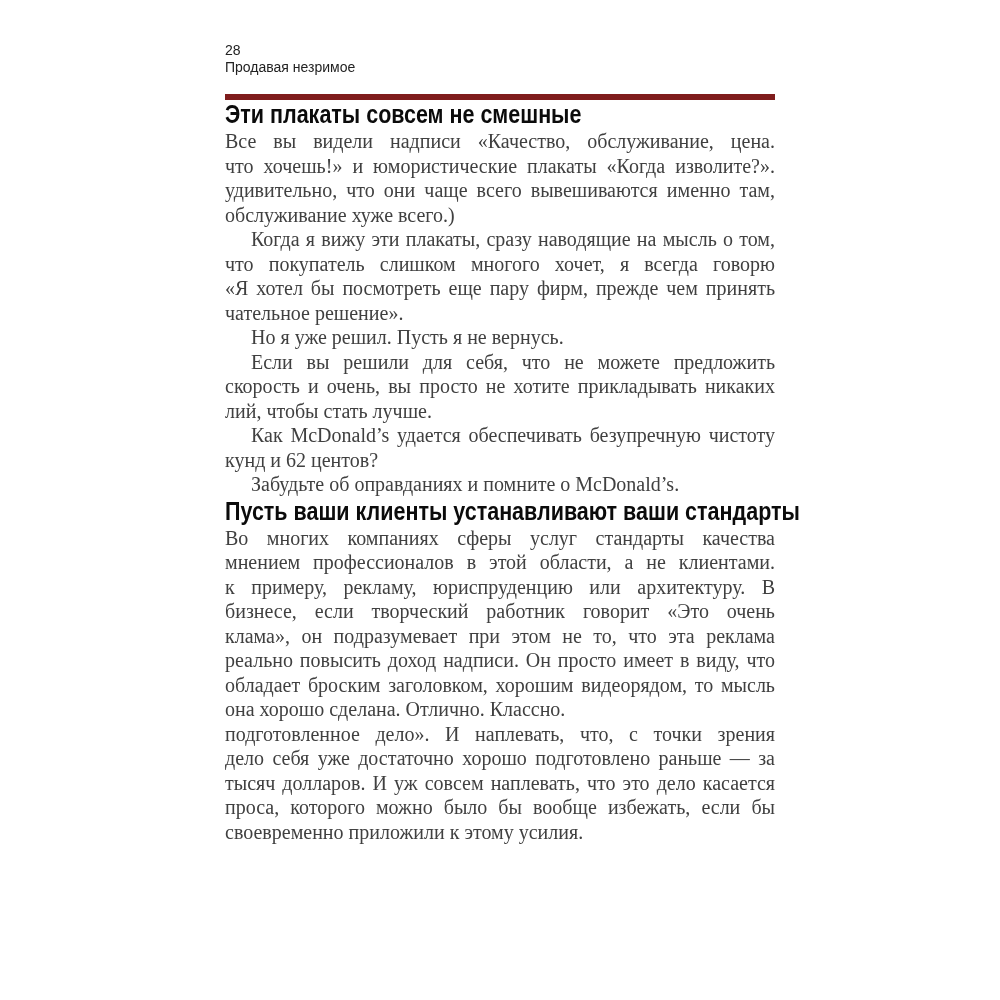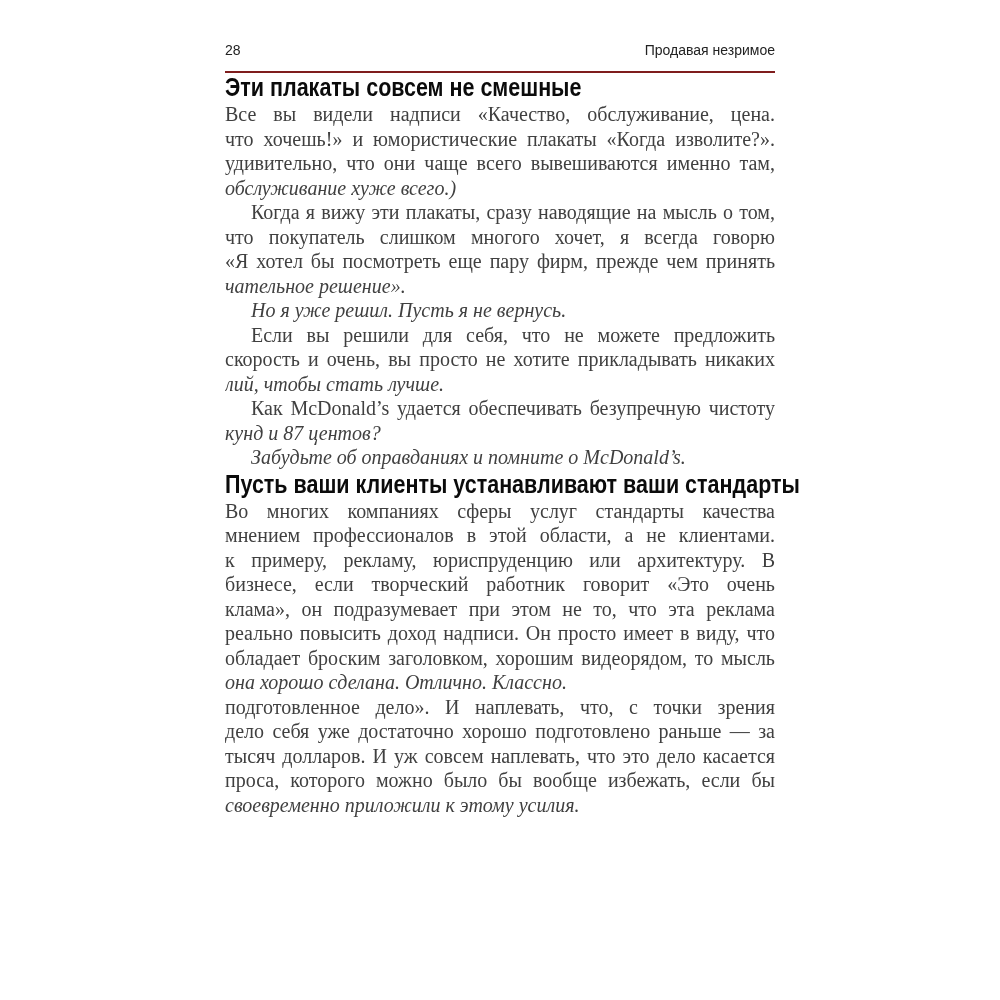--- a/index.html
+++ b/index.html
@@ -21,22 +21,23 @@
     color: #1d1d1d;
   }
   .running-header {
     display: flex;
     justify-content: space-between;
     align-items: baseline;
     font-family: "Liberation Sans", sans-serif;
     font-size: 14px;
     line-height: 17px;
     color: #222222;
-    padding-bottom: 12px;
-    border-bottom: 2px solid #7f1d1d;
+    padding-bottom: 18px;
+    border-bottom: 6px solid #7f1d1d;
+    flex-direction: column;
   }
   h1.section-heading {
     font-family: "Liberation Sans", sans-serif;
     font-weight: bold;
     font-size: 25px;
     line-height: 29px;
     color: #0b0b0b;
     margin: 0;
     transform: scaleX(0.86);
     transform-origin: left center;
@@ -51,21 +52,21 @@
   }
   .line {
     text-align: justify;
     text-align-last: justify;
     text-justify: inter-word;
     white-space: normal;
     overflow: hidden;
     height: 24.5px;
   }
   .line.indent { padding-left: 26px; }
-  .line.last { text-align-last: left; font-style: italic; }
+  .line.last { text-align-last: left; }
   .paragraph { margin: 0; }
 </style>
 </head>
 <body>
 
 <div class="page">
   <div class="content">
 
     <div class="running-header">
       <span>28</span>
@@ -95,21 +96,21 @@
         </div>
 
         <div class="paragraph">
           <div class="line indent">Если вы решили для себя, что не можете предложить качество,</div>
           <div class="line">скорость и очень, вы просто не хотите прикладывать никаких уси-</div>
           <div class="line last">лий, чтобы стать лучше.</div>
         </div>
 
         <div class="paragraph">
           <div class="line indent">Как McDonald’s удается обеспечивать безупречную чистоту ту-</div>
-          <div class="line last">кунд и 87 центов?</div>
+          <div class="line last">кунд и 62 центов?</div>
         </div>
 
         <div class="paragraph">
           <div class="line indent last">Забудьте об оправданиях и помните о McDonald’s.</div>
         </div>
 
       </div>
     </div>
 
     <div>

